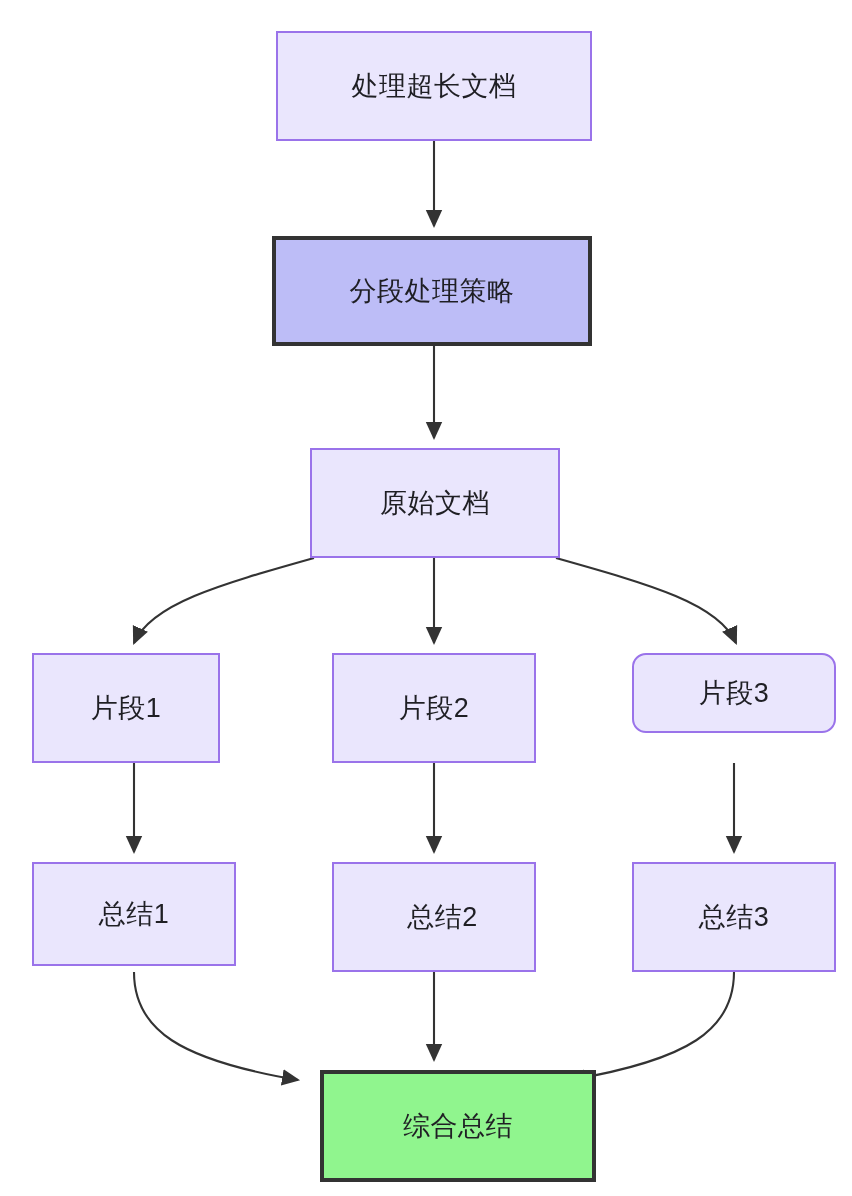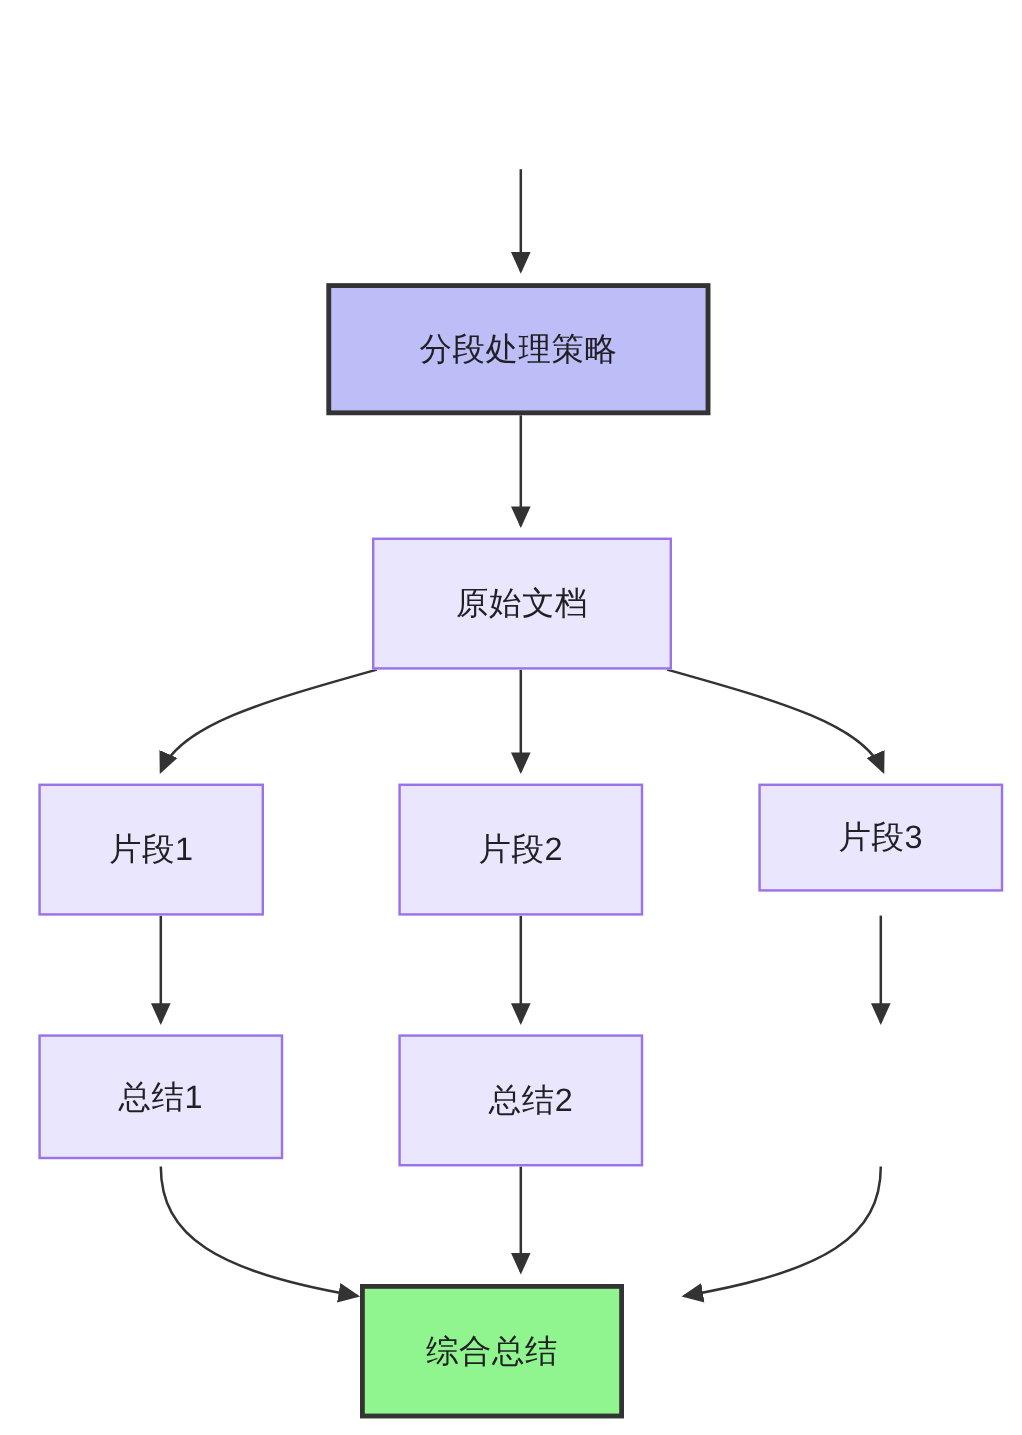--- a/index.html
+++ b/index.html
@@ -104,47 +104,53 @@
 
     <path class="edge-path" marker-end="url(#arrowhead)" d="M 734 763 L 734 852"></path>
 
     <path class="edge-path" marker-end="url(#arrowhead)" d="M 134 972 C 134 1030, 180 1060, 298 1080"></path>
 
     <path class="edge-path" marker-end="url(#arrowhead)" d="M 434 972 L 434 1060"></path>
 
     <path class="edge-path" marker-end="url(#arrowhead)" d="M 734 972 C 734 1030, 688 1060, 570 1080"></path>
   </svg>
 
+  <div class="node node-normal" style="left:276px; top:31px; width:316px; height:110px;">
+    <span class="node-label">处理超长文档</span>
+  </div>
 
   <div class="node node-highlight" style="left:272px; top:236px; width:320px; height:110px;">
     <span class="node-label">分段处理策略</span>
   </div>
 
   <div class="node node-normal" style="left:310px; top:448px; width:250px; height:110px;">
     <span class="node-label">原始文档</span>
   </div>
 
   <div class="node node-normal" style="left:32px; top:653px; width:188px; height:110px;">
     <span class="node-label">片段1</span>
   </div>
 
   <div class="node node-normal" style="left:332px; top:653px; width:204px; height:110px;text-align:center;">
     <span class="node-label">片段2</span>
   </div>
 
-  <div class="node node-normal" style="left:632px; top:653px; width:204px; height:90px;">
+  <div class="node node-normal" style="left:632px; top:653px; width:204px; height:80px;border-radius:14px;">
     <span class="node-label">片段3</span>
   </div>
 
   <div class="node node-normal" style="left:32px; top:862px; width:204px; height:104px;">
     <span class="node-label">总结1</span>
   </div>
 
   <div class="node node-normal" style="left:332px; top:862px; width:204px; height:110px;padding-left:17px;">
     <span class="node-label">总结2</span>
   </div>
 
+  <div class="node node-normal" style="left:632px; top:862px; width:204px; height:110px;">
+    <span class="node-label">总结3</span>
+  </div>
 
-  <div class="node node-result" style="left:300px; top:1070px; width:220px; height:112px;">
+  <div class="node node-result" style="left:320px; top:1070px; width:276px; height:112px;">
     <span class="node-label">综合总结</span>
   </div>
 
 </div>
 
 </body></html>

